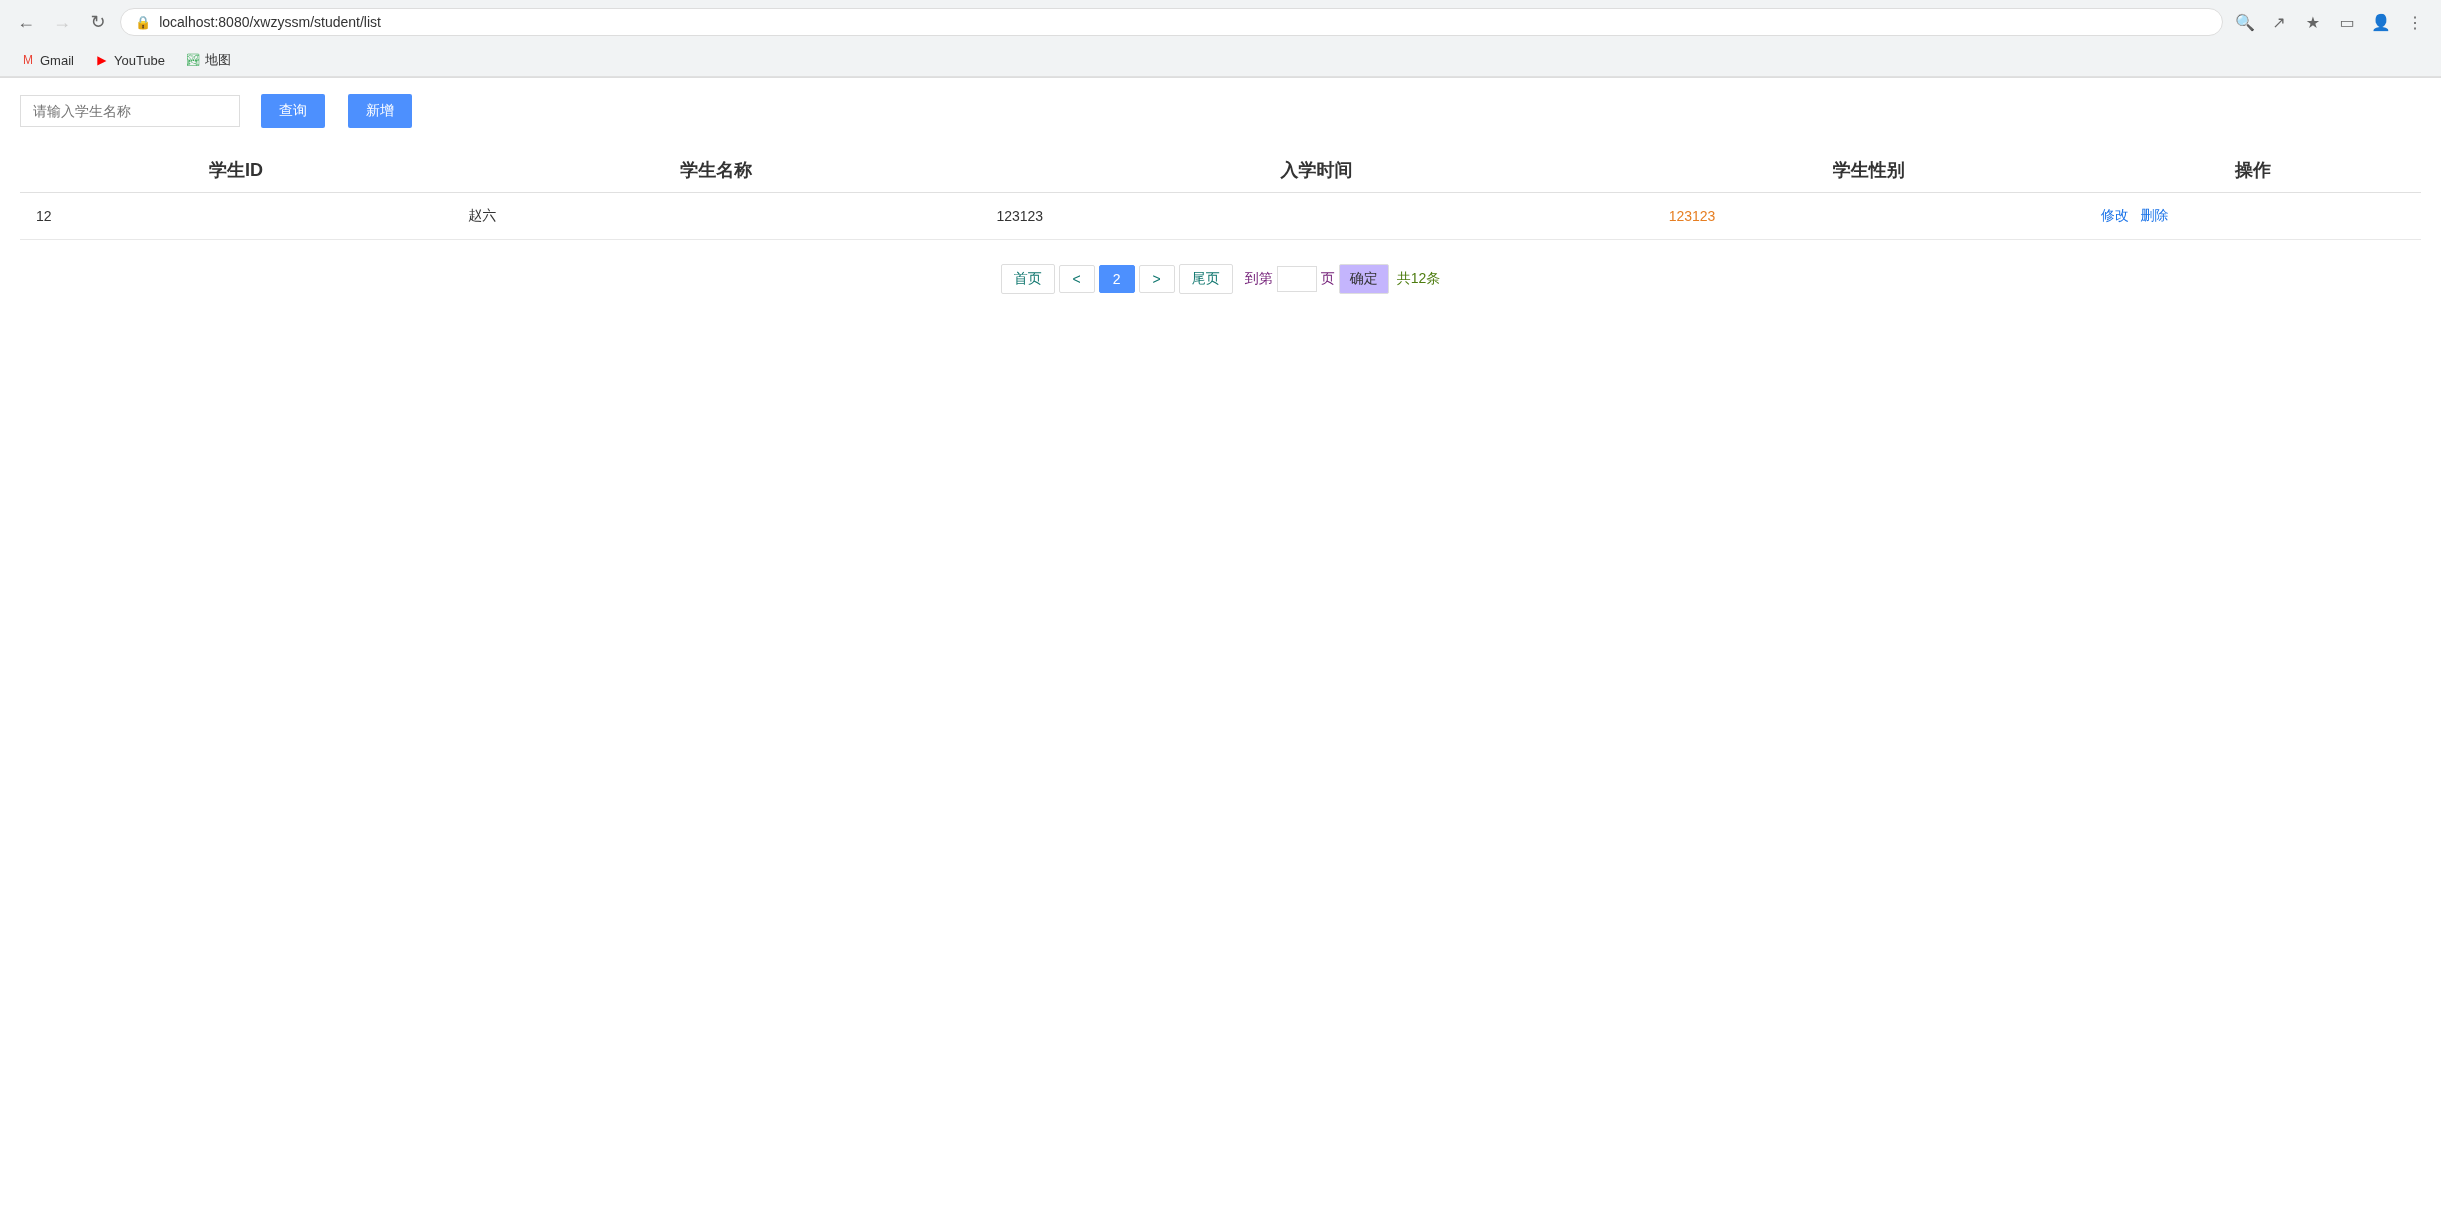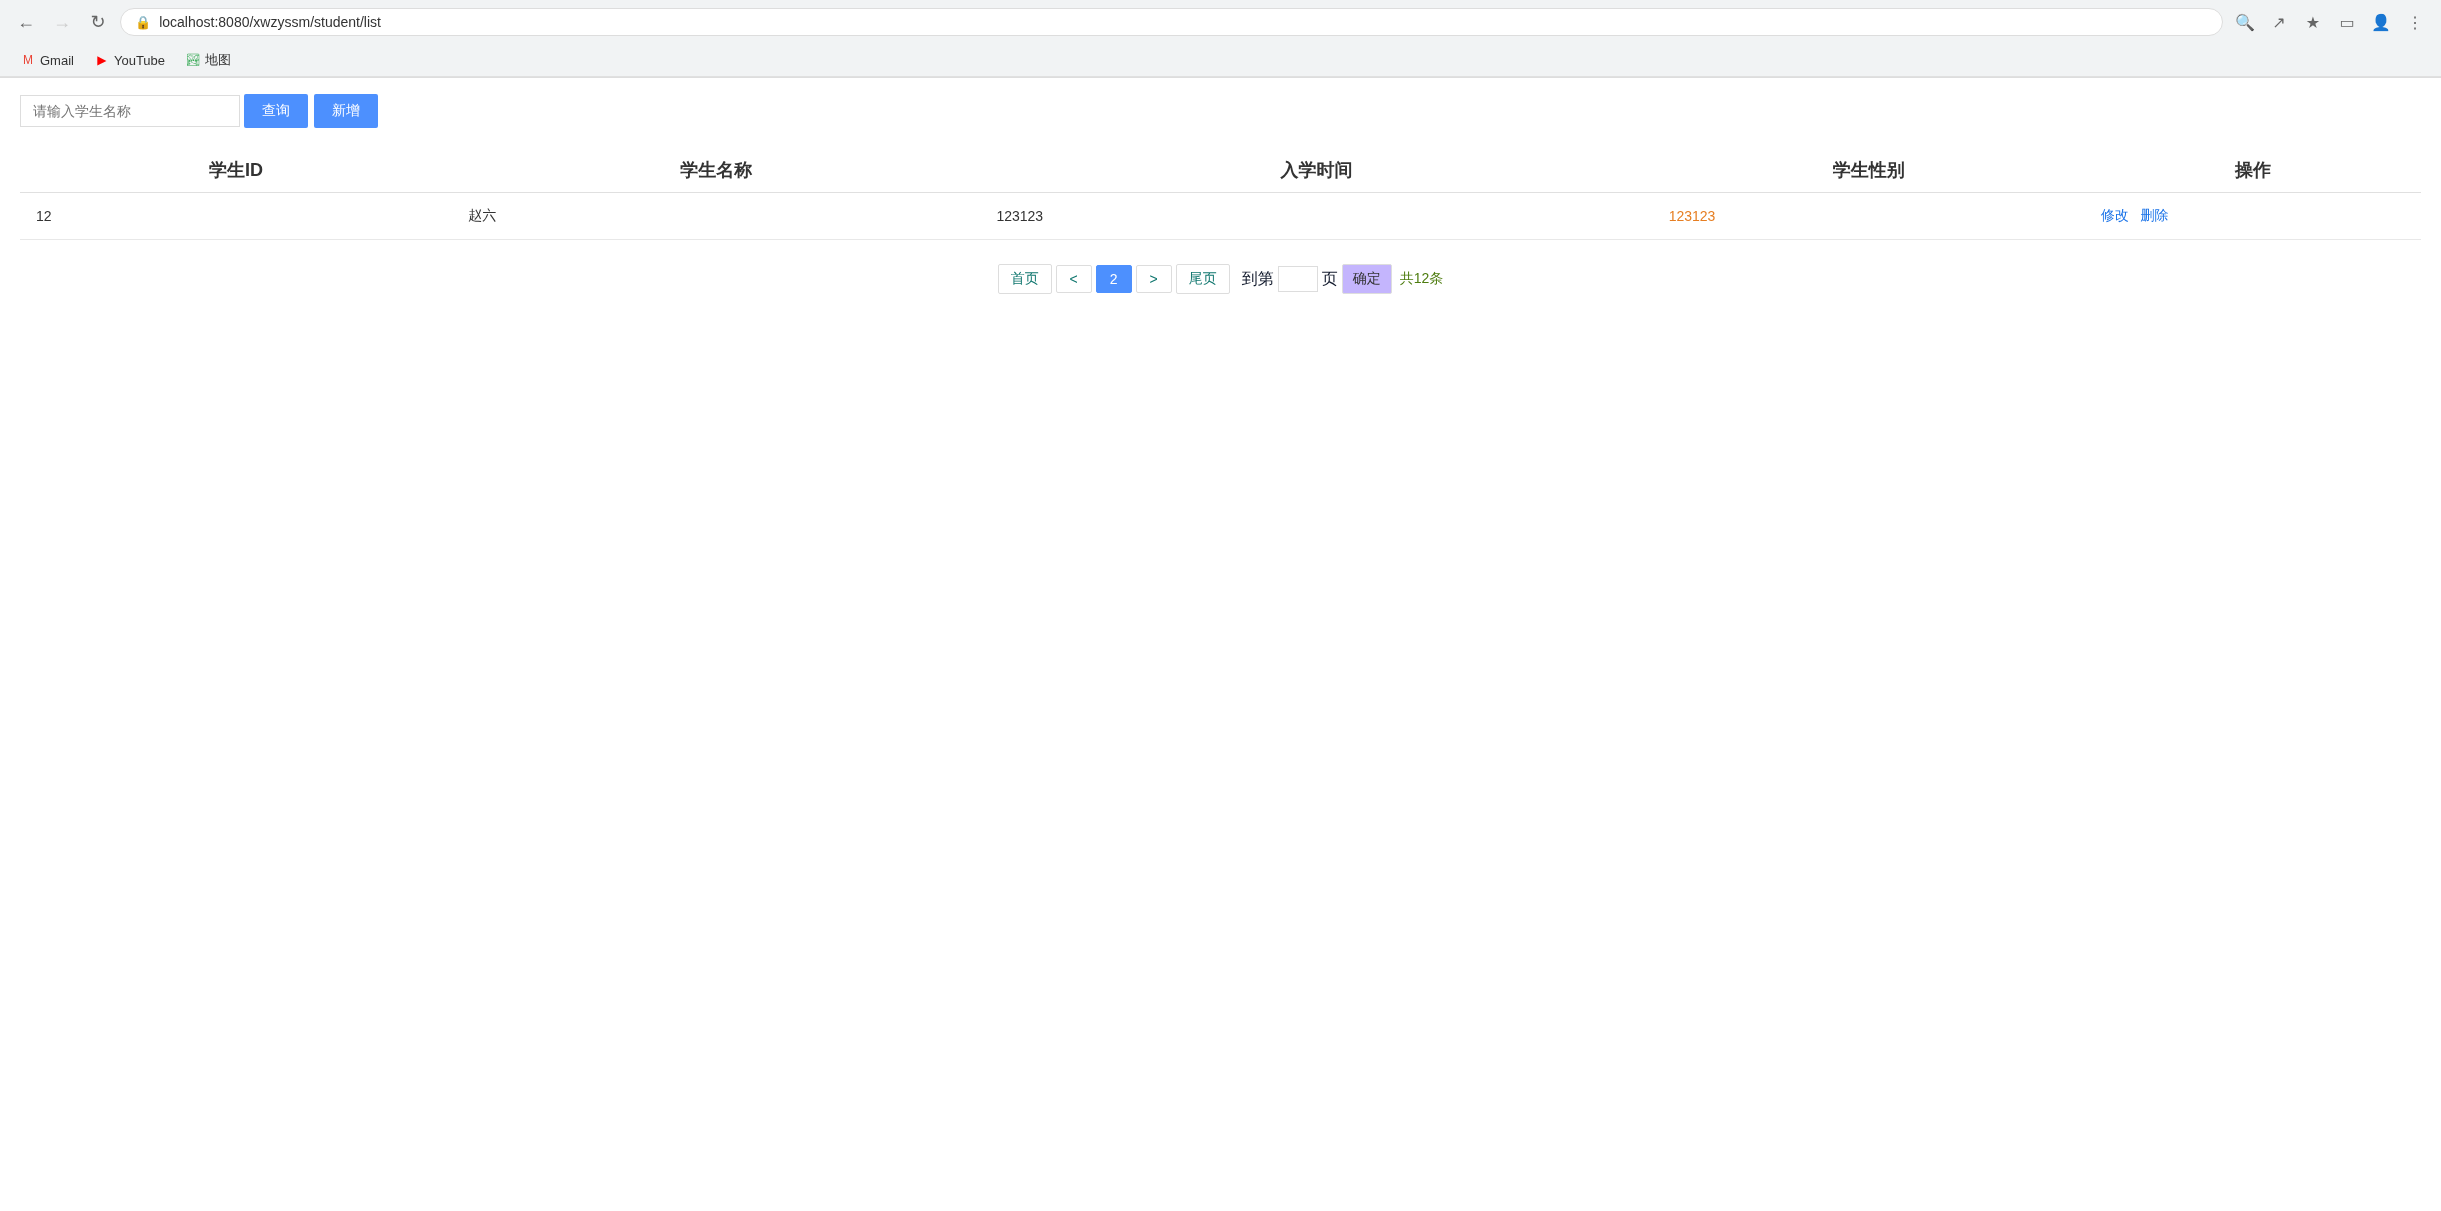--- a/index.html
+++ b/index.html
@@ -18,21 +18,21 @@
 
     
     .bookmarks-bar { display: flex; align-items: center; padding: 4px 12px; gap: 4px; border-bottom: 1px solid #e0e0e0; background: #f1f3f4; }
     .bookmark-item { display: flex; align-items: center; gap: 4px; padding: 3px 8px; border-radius: 4px; cursor: pointer; font-size: 13px; color: #333; }
     .bookmark-icon { width: 16px; height: 16px; display: inline-flex; align-items: center; justify-content: center; font-size: 12px; }
 
     
     .page-content { padding: 16px 20px; }
 
     
-    .search-bar { display: flex; align-items: center; gap: 4px; margin-bottom: 20px; }
+    .search-bar { display: flex; align-items: center; gap: 21px; margin-bottom: 20px; }
     .search-input { border: 1px solid #ddd; padding: 7px 12px; font-size: 14px; width: 220px; outline: none; color: #999; }
     .btn-query { background: #4d90fe; color: #fff; border: none; padding: 8px 18px; font-size: 14px; cursor: pointer; border-radius: 2px; }
     .btn-add { background: #4d90fe; color: #fff; border: none; padding: 8px 18px; font-size: 14px; cursor: pointer; border-radius: 2px; margin-left: 2px; }
 
     
     .data-table { width: 100%; border-collapse: collapse; }
     .data-table th { text-align: center; padding: 10px 16px; font-weight: bold; font-size: 18px; color: #333; border-bottom: 1px solid #e0e0e0; }
     .data-table td { padding: 14px 16px; font-size: 14px; border-bottom: 1px solid #e8e8e8; }
     .col-id { width: 18%; }
     .col-name { width: 22%; }
@@ -43,21 +43,21 @@
     .text-orange { color: #e67e22; }
 
     .action-link { color: #1a73e8; cursor: pointer; text-decoration: none; font-size: 14px; }
 
     
     .pagination { display: flex; align-items: center; justify-content: center; gap: 4px; margin-top: 24px; }
     .page-btn { border: 1px solid #ddd; background: #fff; padding: 5px 12px; cursor: pointer; font-size: 14px; color: #0f766e; min-width: 36px; text-align: center; border-radius: 2px; }
     .page-btn.active { background: #4d90fe; color: #fff; border-color: #4d90fe; }
     .page-btn.nav { border: 1px solid #ddd; }
     .page-goto { display: flex; align-items: center; gap: 4px; margin-left: 8px; }
-    .page-goto-text { font-size: 16px; color: #0f172a; }
+    .page-goto-text { font-size: 14px; color: #701a75; }
     .page-goto-input { border: 1px solid #ddd; width: 40px; padding: 4px 6px; font-size: 14px; text-align: center; outline: none; }
     .page-confirm-btn { border: 1px solid #ddd; background: #c4b5fd; padding: 5px 10px; cursor: pointer; font-size: 14px; color: #333; border-radius: 2px; }
     .page-total { font-size: 14px; color: #4d7c0f; margin-left: 4px; }
   </style>
 </head>
 <body>
 
 <div class="browser-chrome">
   <div class="browser-toolbar">
     <button class="browser-nav-btn" title="Back">←</button>

